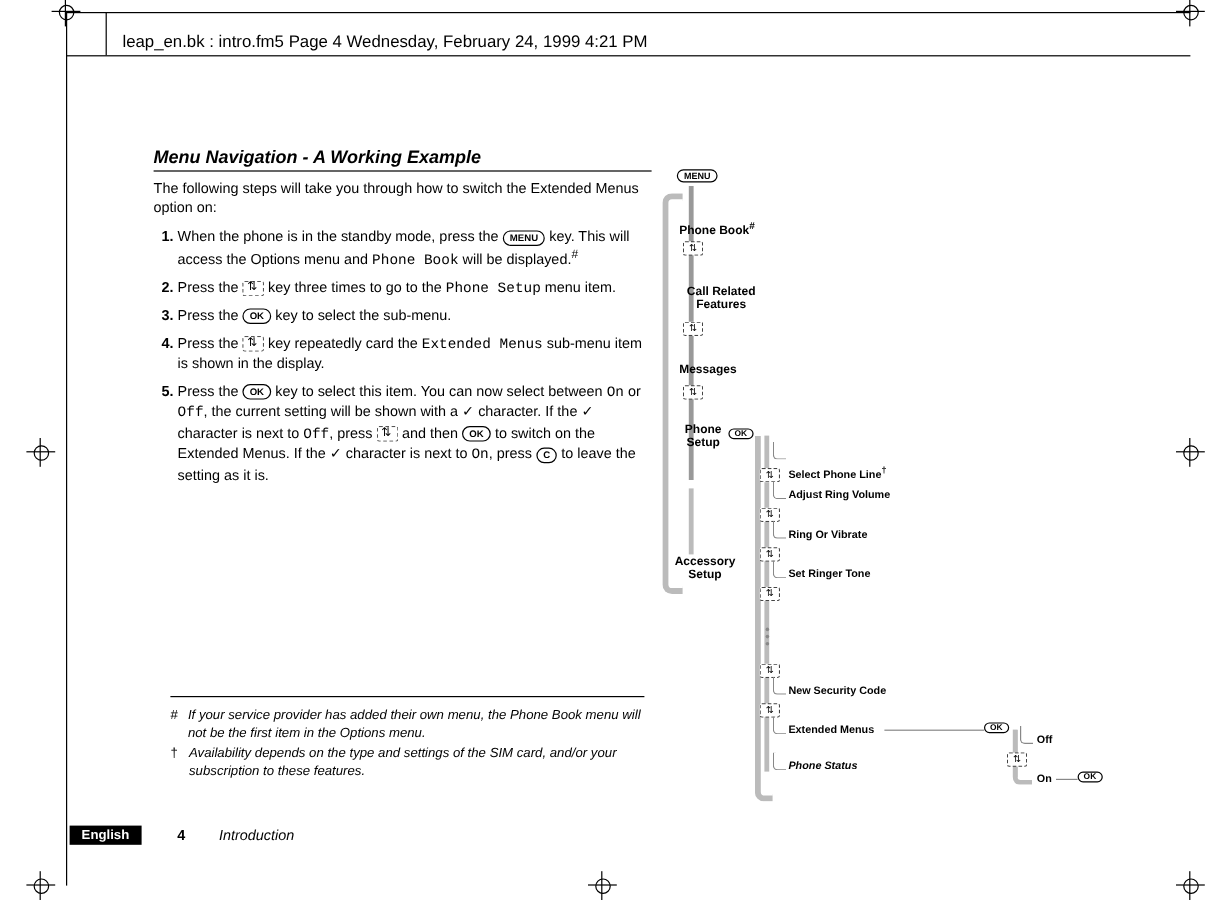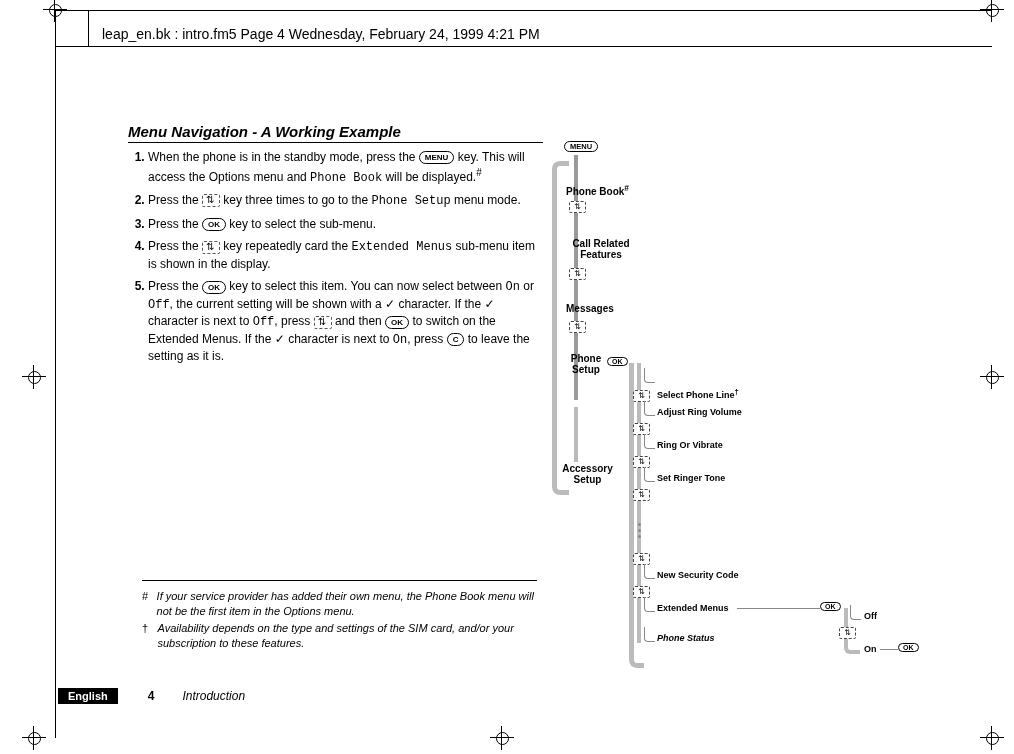--- a/index.html
+++ b/index.html
@@ -88,26 +88,27 @@
 
 <div class="print-frame-h" style="top:10px;"></div>
 <div class="print-frame-h" style="top:46px;"></div>
 <div class="print-frame-v" style="left:55px;"></div>
 <div class="print-frame-v" style="left:88px; top:10px; height:36px; bottom:auto;"></div>
 
 <div class="header-line">leap_en.bk : intro.fm5  Page 4  Wednesday, February 24, 1999  4:21 PM</div>
 
 <div class="content">
   <div class="title">Menu Navigation - A Working Example</div>
+  <div class="intro">The following steps will take you through how to switch the Extended Menus option on:</div>
   <ol class="steps">
     <li>
       <span>When the phone is in the standby mode, press the </span><span class="key-menu">MENU</span><span> key. This will access the Options menu and </span><span class="lcd">Phone Book</span><span> will be displayed.</span><sup>#</sup>
     </li>
     <li>
-      <span>Press the </span><span class="key-updown"></span><span> key three times to go to the </span><span class="lcd">Phone Setup</span><span> menu mode.</span>
+      <span>Press the </span><span class="key-updown"></span><span> key three times to go to the </span><span class="lcd">Phone Setup</span><span> menu item.</span>
     </li>
     <li>
       <span>Press the </span><span class="key-ok">OK</span><span> key to select the sub-menu.</span>
     </li>
     <li>
       <span>Press the </span><span class="key-updown"></span><span> key repeatedly card the </span><span class="lcd">Extended Menus</span><span> sub-menu item is shown in the display.</span>
     </li>
     <li>
       <span>Press the </span><span class="key-ok">OK</span><span> key to select this item. You can now select between </span><span class="lcd">On</span><span> or </span><span class="lcd">Off</span><span>, the current setting will be shown with a </span><span class="check">✓</span><span> character. If the </span><span class="check">✓</span><span> character is next to </span><span class="lcd">Off</span><span>, press </span><span class="key-updown"></span><span> and then </span><span class="key-ok">OK</span><span> to switch on the Extended Menus. If the </span><span class="check">✓</span><span> character is next to </span><span class="lcd">On</span><span>, press </span><span class="key-c">C</span><span> to leave the setting as it is.</span>
     </li>

